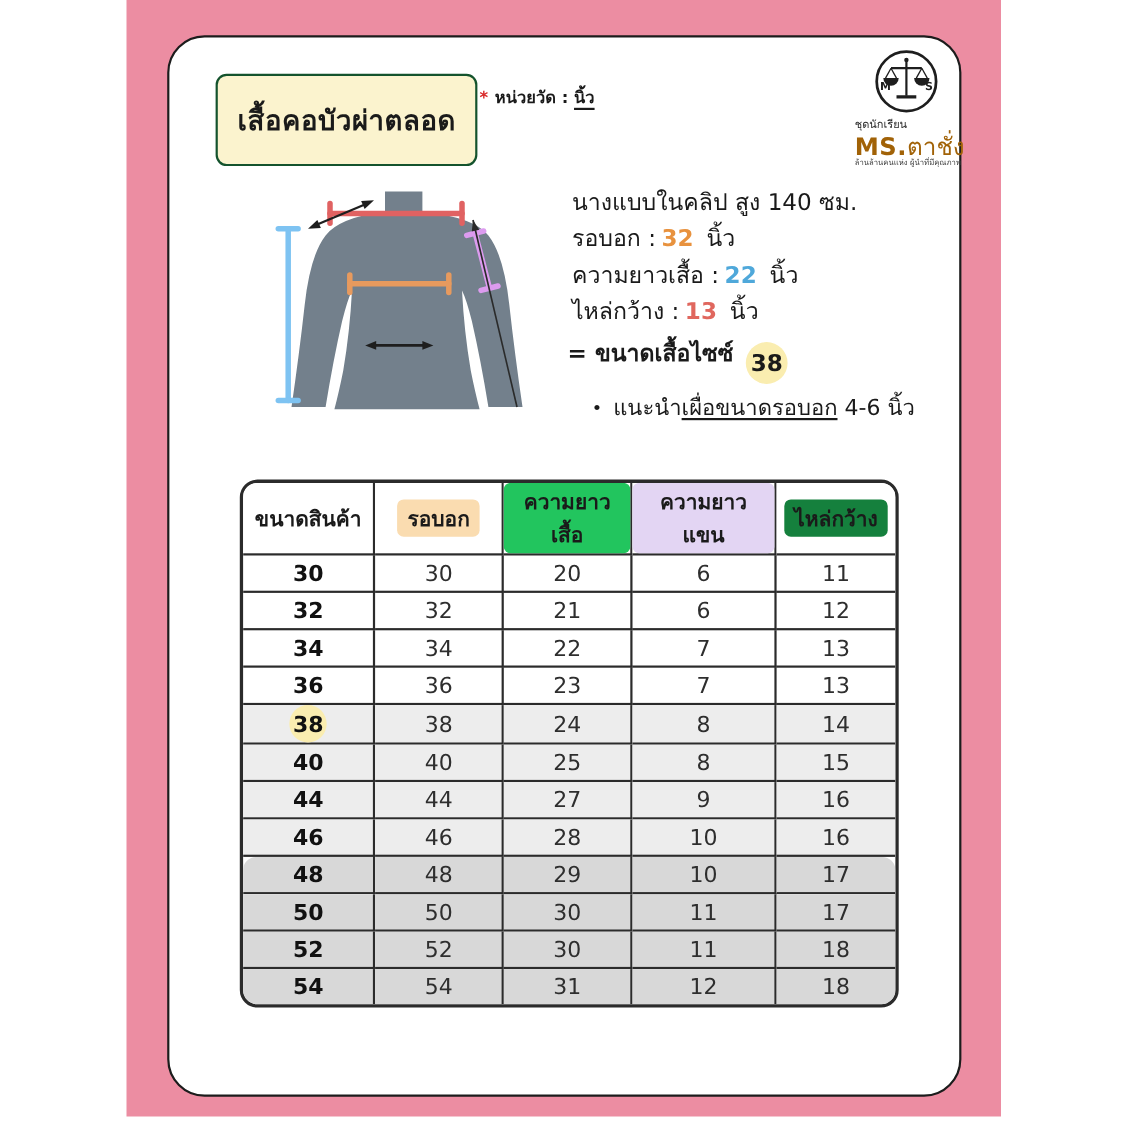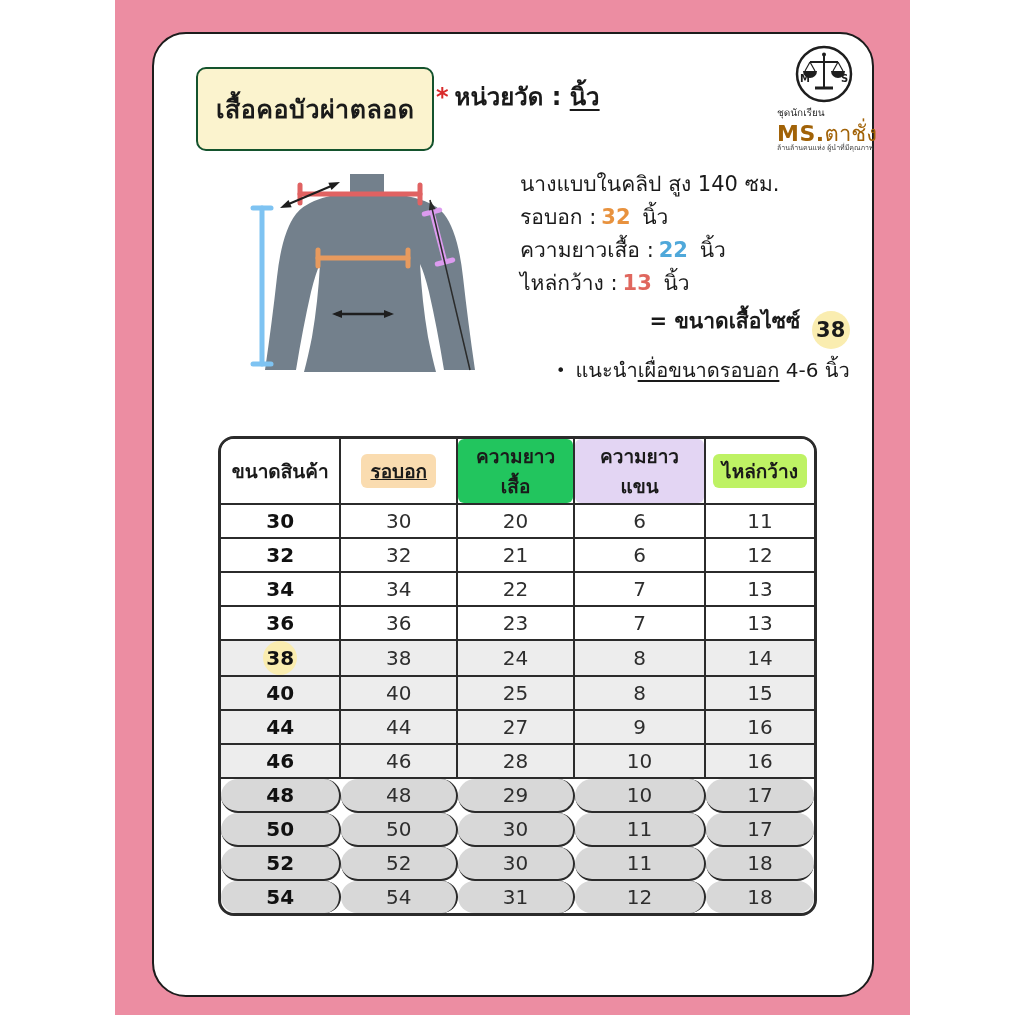--- a/index.html
+++ b/index.html
@@ -12,39 +12,39 @@
   .card{
     position:absolute;left:152px;top:32px;width:718px;height:961px;
     background:#ffffff;border:2px solid #1c1c1c;border-radius:34px;
   }
   
   .title-badge{
     position:absolute;left:42px;top:33px;
     background:#FBF3CE;border:2px solid #14532d;border-radius:10px;
     padding:20px 18px;font-size:25px;font-weight:bold;letter-spacing:.5px;text-align:right;
   }
-  .unit-note{position:absolute;left:282px;top:43px;font-size:24px;font-weight:bold;}
+  .unit-note{position:absolute;left:282px;top:43px;font-size:15px;font-weight:bold;}
   .unit-note .star{color:#D92B2B;margin-right:6px;}
   .unit-note .unit-underlined{text-decoration:underline;text-decoration-thickness:2px;text-underline-offset:4px;}
   
   .logo-circle{position:absolute;left:640px;top:10px;width:60px;height:60px;}
   .brand-top{position:absolute;left:623px;top:71px;font-size:10px;color:#2a2a2a;}
   .brand-name{position:absolute;left:623px;top:82px;font-size:22px;color:#a16207;}
   .brand-name .b{font-weight:bold;letter-spacing:.5px;}
   .brand-tagline{position:absolute;left:623px;top:108px;font-size:7px;color:#3a3a3a;white-space:nowrap;}
   
   .figure-area{position:absolute;left:78px;top:108px;width:277px;height:272px;}
   
   .model-info{position:absolute;left:366px;top:134px;font-size:21px;line-height:33px;}
   .model-info .num{font-weight:bold;margin:0 5px;}
   .v-chest{color:#E8923E;}
   .v-length{color:#4FA8DA;}
   .v-shoulder{color:#E0675E;}
   
-  .recommend{position:absolute;left:380px;top:270px;font-size:21px;text-align:right;}
+  .recommend{position:absolute;left:362px;top:270px;font-size:21px;}
   .recommend .size-line{font-weight:600;margin-bottom:6px;}
   .size-circle-big{
     display:inline-flex;align-items:center;justify-content:center;
     width:38px;height:38px;border-radius:50%;background:#FAEDB0;
     font-weight:bold;margin-left:4px;vertical-align:-9px;
   }
   .bullet-line{margin-left:22px;font-size:20px;line-height:30px;font-weight:400;}
   .bullet-dot{margin-right:10px;font-size:16px;vertical-align:1px;}
   .u{ text-decoration:underline;text-decoration-thickness:1.5px;text-underline-offset:3px;}
   
@@ -57,23 +57,23 @@
     border-right:2px solid #2b2b2b;border-bottom:2px solid #2b2b2b;
     text-align:center;vertical-align:middle;padding:0;
   }
   .size-table th:last-child,.size-table td:last-child{border-right:0;}
   .size-table tr:last-child td{border-bottom:0;margin-top:32px;}
   .size-table th{height:40px;font-size:19px;font-weight:bold;background:#fff;}
   .size-table td{height:32px;font-size:20px;color:#2e2e2e;}
   .size-table td.c0{font-weight:bold;color:#111;}
   .col0{width:20.3%;} .col1{width:19.7%;} .col2{width:19.7%;} .col3{width:22.1%;} .col4{width:18.2%;}
   .hl{display:inline-block;border-radius:6px;padding:2px 9px;}
-  .hl-1{background:#FADCB0;text-decoration:underline;} .hl-2{background:#22c55e;} .hl-3{background:#E3D5F3;} .hl-4{background:#bef264;}
+  .hl-1{background:#FADCB0;} .hl-2{background:#22c55e;} .hl-3{background:#E3D5F3;} .hl-4{background:#15803d;}
   tr.band-b td{background:#EDEDED;}
-  tr.band-c td{background:#D8D8D8;border-radius:17px;}
+  tr.band-c td{background:#D8D8D8;}
   td.r-tl{border-top-left-radius:12px;} td.r-tr{border-top-right-radius:12px;}
   .size-circle-cell{
     display:inline-flex;align-items:center;justify-content:center;
     width:34px;height:34px;border-radius:50%;background:#FAEDB0;font-weight:bold;
   }
 </style>
 </head>
 <body>
 
 <div class="pink-backdrop"></div>

